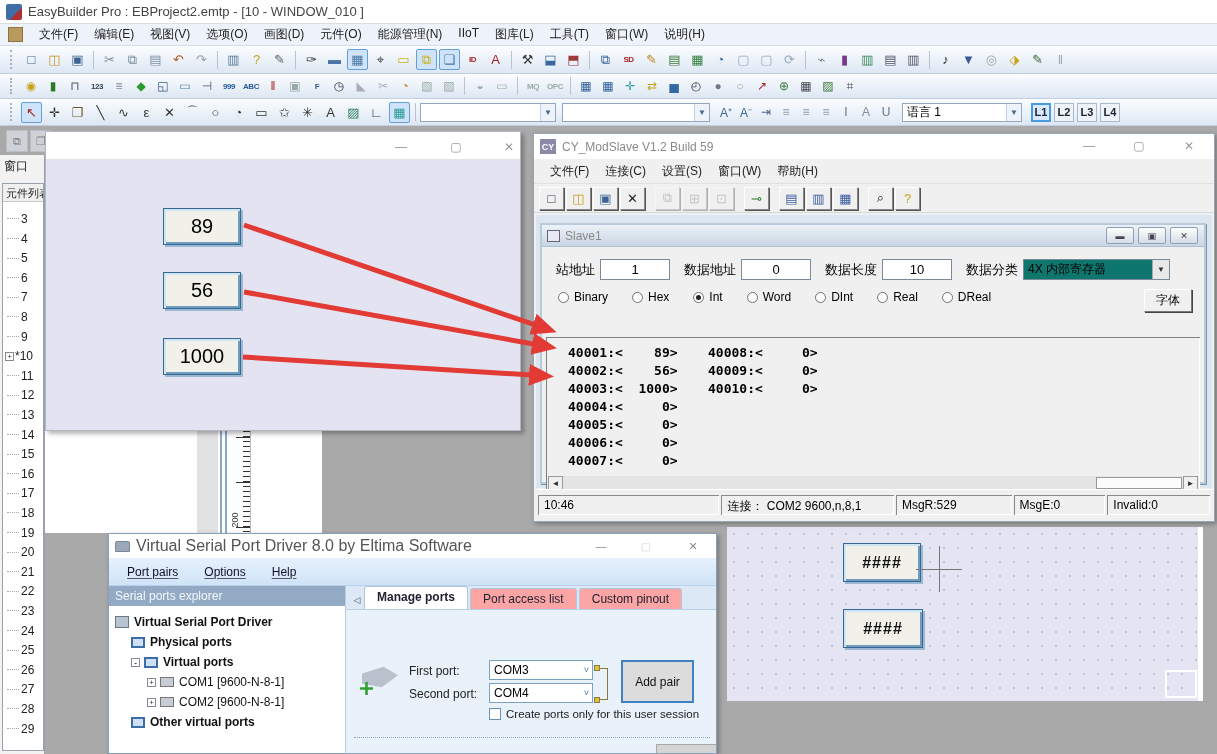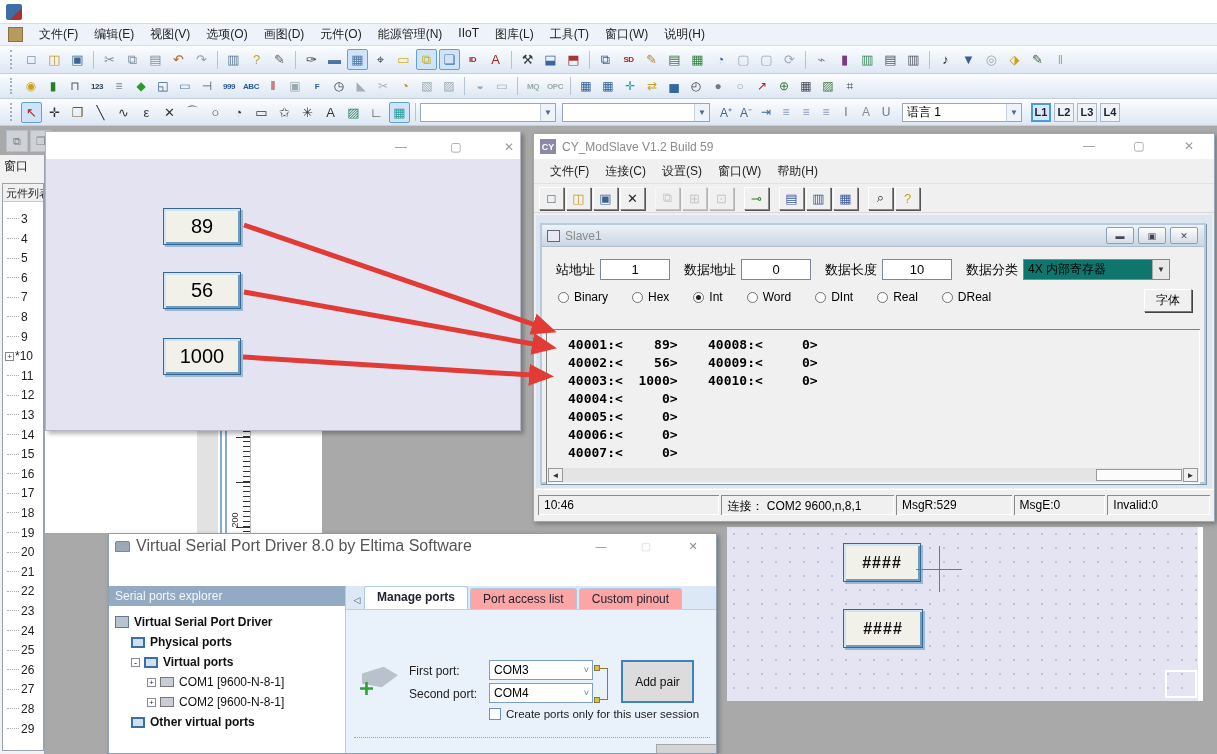--- a/index.html
+++ b/index.html
@@ -90,21 +90,21 @@
   .s1params .lbl { font-size:13px; color:#000; margin-right:5px; white-space:nowrap; }
   .s1params input { width:70px; height:21px; border:1px solid #7a8a9a; text-align:center; font-size:13px; font-family:"Liberation Sans",sans-serif; margin-right:14px; background:#fff; }
   .s1combo { width:147px; height:21px; background:#0f766e; border:1px solid #7a8a9a; display:flex; align-items:center; justify-content:space-between; font-size:12px; padding-left:4px; }
   .s1combo .arr { width:17px; height:100%; background:#e8e8e8; border-left:1px solid #aaa; font-size:8px; display:flex; align-items:center; justify-content:center; color:#333; }
   .s1radios { display:flex; align-items:center; margin:10px 0 0 16px; }
   .radio { display:flex; align-items:center; margin-right:24px; }
   .radio .rc { width:11px; height:11px; border-radius:50%; border:1px solid #707070; background:#fff; margin-right:5px; position:relative; }
   .radio.sel .rc::after { content:""; position:absolute; left:2px; top:2px; width:5px; height:5px; border-radius:50%; background:#222; }
   .radio .rl { font-size:12px; color:#000; }
   .fontbtn { position:absolute; right:12px; top:64px; width:48px; height:23px; background:#f0f0f0; border:1px solid #fff; border-right-color:#777; border-bottom-color:#777; box-shadow:1px 1px 0 #444; font-size:12px; display:flex; align-items:center; justify-content:center; }
-  .regpanel { position:absolute; left:4px; top:104px; width:654px; height:155px; background:#f0f0f0; box-shadow:inset 1px 1px 0 #808080, inset -1px -1px 0 #fff; }
+  .regpanel { position:absolute; left:4px; top:112px; width:654px; height:155px; background:#f0f0f0; box-shadow:inset 1px 1px 0 #808080, inset -1px -1px 0 #fff; }
   .regline { position:absolute; font-family:"DejaVu Sans Mono", monospace; font-size:13px; font-weight:bold; color:#000; white-space:pre; }
   .hscroll { position:absolute; left:2px; bottom:2px; width:650px; height:14px; background:#e4e4e4; display:flex; align-items:center; }
   .harr { width:15px; height:14px; background:#f0f0f0; border:1px solid #999; font-size:8px; display:flex; align-items:center; justify-content:center; color:#333; }
   .hthumb { position:absolute; left:548px; width:86px; height:12px; background:#fcfcfc; border:1px solid #999; }
   .msstatus { position:absolute; left:2px; bottom:2px; width:678px; height:30px; background:#f0f0f0; border-top:1px solid #fff; display:flex; align-items:flex-end; padding:0 2px 4px 2px; }
   .scell { height:20px; font-size:12px; color:#000; padding:3px 0 0 6px; margin-right:2px; box-shadow:inset 1px 1px 0 #8a8a8a, inset -1px -1px 0 #fff; white-space:nowrap; overflow:hidden; }
 
   
   .vspd { position:absolute; left:108px; top:533px; width:609px; height:221px; z-index:30; background:#fff; border:1px solid #8aa0b8; box-shadow:2px 2px 5px rgba(0,0,0,.3); overflow:hidden; }
   .vtitle { height:24px; background:#fff; display:flex; align-items:center; padding-left:6px; position:relative; }
@@ -143,20 +143,21 @@
 
   .arrows { position:absolute; left:0; top:0; z-index:40; pointer-events:none; }
 </style>
 </head>
 <body>
 
 <div id="stage">
 
   <div class="titlebar">
     <div class="app-icon"></div>
+    <div class="ttl">EasyBuilder Pro : EBProject2.emtp - [10 - WINDOW_010 ]</div>
   </div>
   <div class="menubar">
     <div class="mini-doc"></div>
     <div id="mainMenus" style="display:flex">
         <div class="mitem">文件(F)</div>
         <div class="mitem">编辑(E)</div>
         <div class="mitem">视图(V)</div>
         <div class="mitem">选项(O)</div>
         <div class="mitem">画图(D)</div>
         <div class="mitem">元件(O)</div>
@@ -513,20 +514,25 @@
   </div>
 
   <div class="vspd">
     <div class="vtitle">
       <div class="vicon"></div>
       <div class="t">Virtual Serial Port Driver 8.0 by Eltima Software</div>
       <div class="vbtn" style="right:100px">—</div>
       <div class="vbtn" style="right:55px;opacity:.4">▢</div>
       <div class="vbtn" style="right:8px">✕</div>
     </div>
+    <div class="vmenu" id="vMenus">
+        <div class="mitem">Port pairs</div>
+        <div class="mitem">Options</div>
+        <div class="mitem">Help</div>
+      </div>
     <div class="vleft">
       <div class="vlhead">Serial ports explorer</div>
       <div id="vTree">
           <div class="vtrow b" style="top: 26px; left: 6px;">
             <span class="vdrv"></span>
             <span>Virtual Serial Port Driver</span>
           </div>
           <div class="vtrow b" style="top: 46px; left: 22px;">
             <span class="vmon"></span>
             <span>Physical ports</span>

